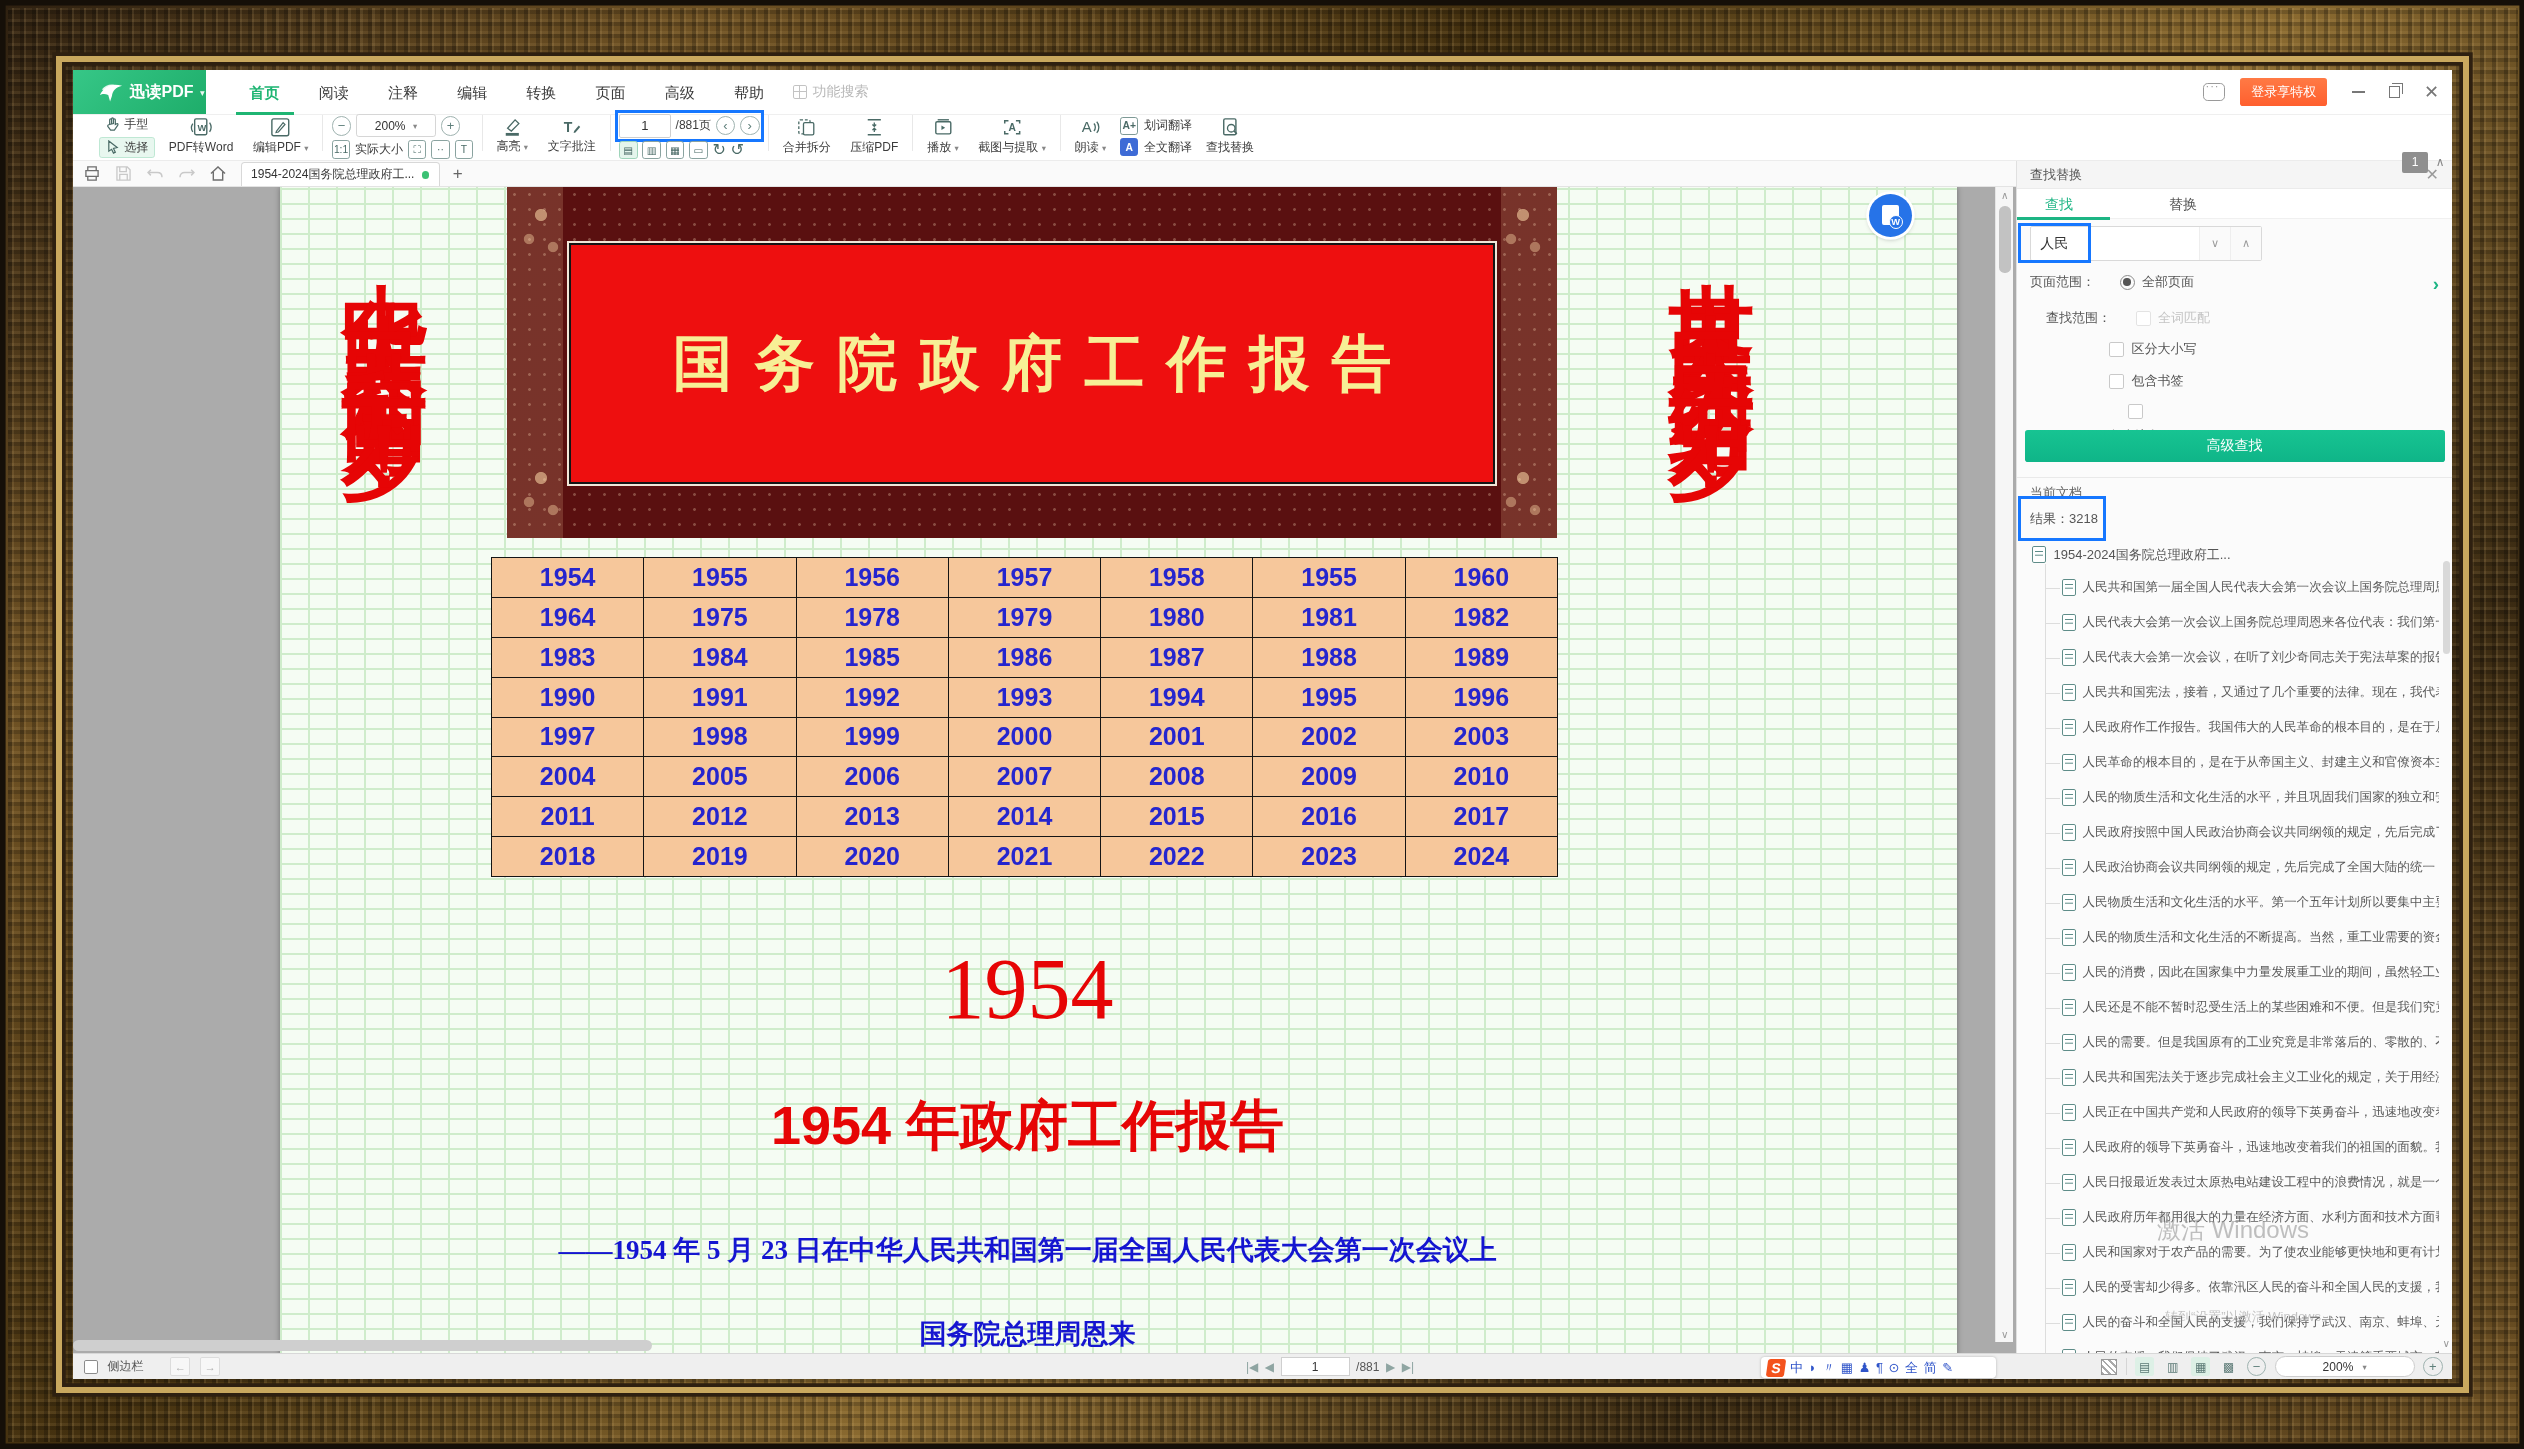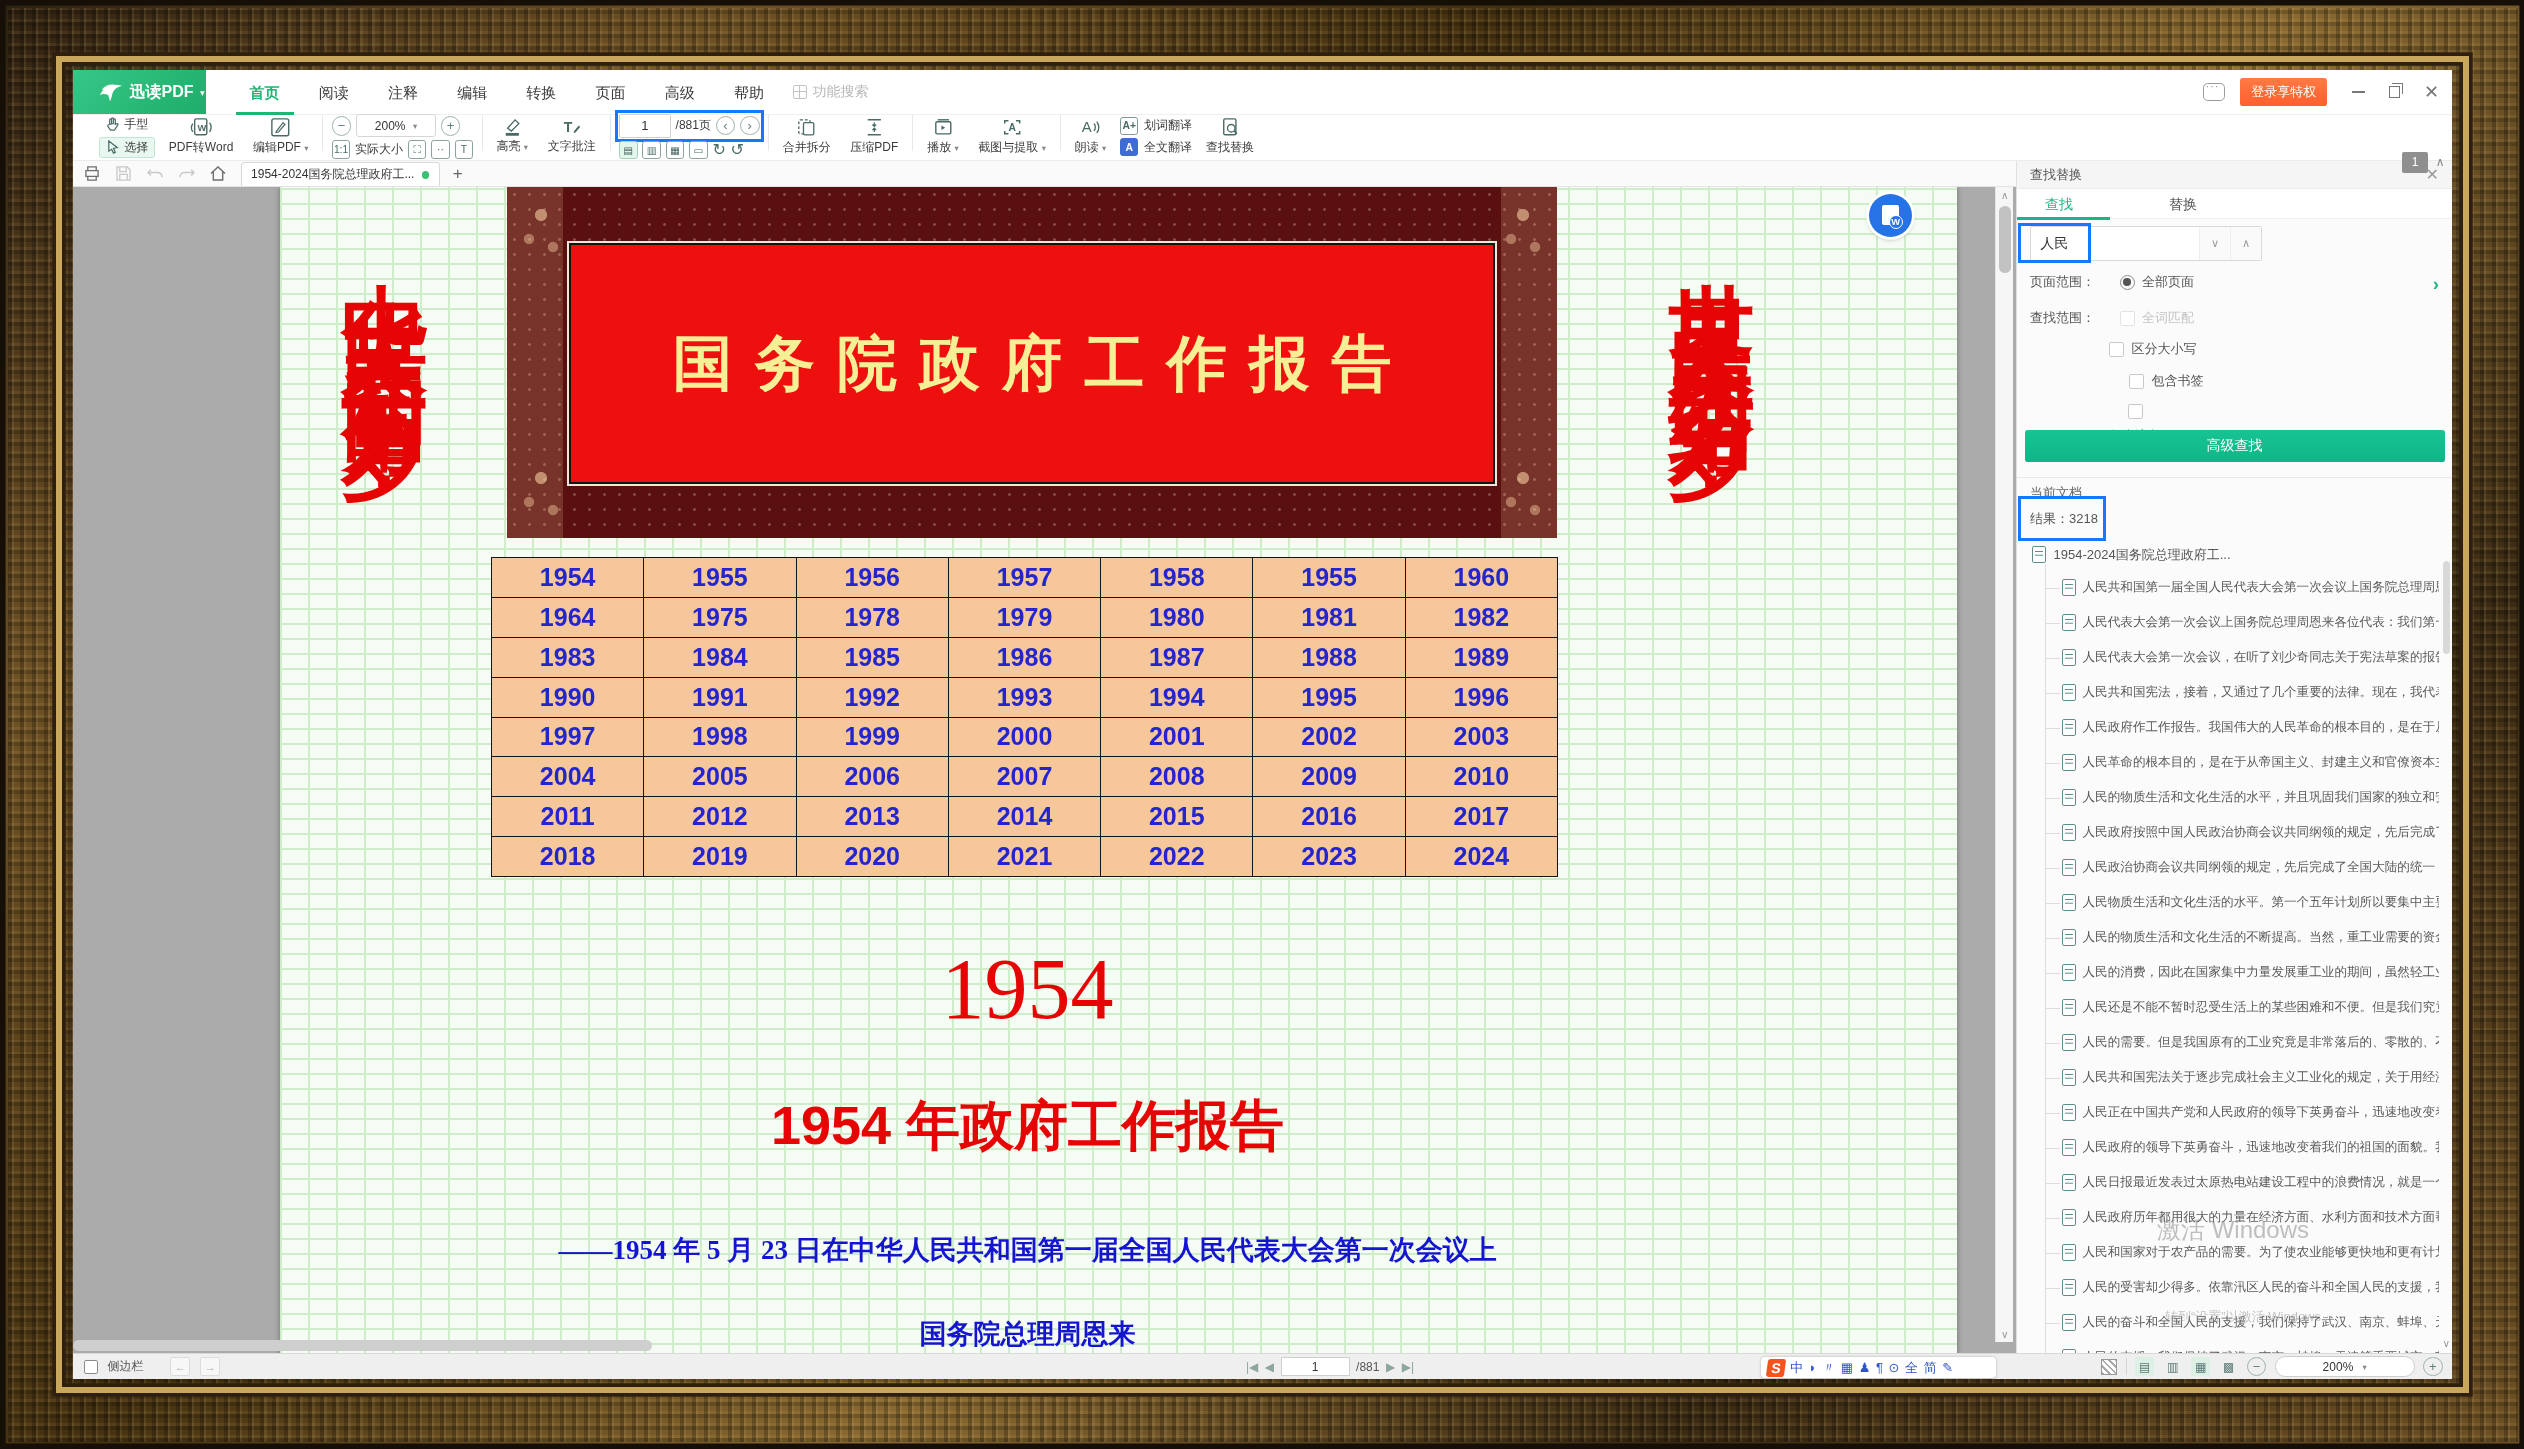--- a/index.html
+++ b/index.html
@@ -550,30 +550,30 @@
       </div>
       <div class="ann-box" style="left:0.9px;top:62px;width:73px;height:40px;"></div>
 
       <div class="p-row" style="top:112px;">
         <span>页面范围：</span>
         <span class="radio" style="margin-left:17px;"></span>
         <span>全部页面</span>
       </div>
       <span class="chev-right" style="top:114px;">›</span>
 
-      <div class="p-row" style="top:148px;">
+      <div class="p-row" style="top:148px;margin-left:16px;">
         <span>查找范围：</span>
         <span class="cbx dis" style="margin-left:17px;"></span>
         <span class="lbl-dis">全词匹配</span>
       </div>
       <div class="p-row" style="top:179px;left:92px;">
         <span class="cbx"></span>
         <span>区分大小写</span>
       </div>
-      <div class="p-row" style="top:211px;left:92px;margin-left:20px;">
+      <div class="p-row" style="top:211px;left:92px;">
         <span class="cbx"></span>
         <span>包含书签</span>
       </div>
       <div class="p-row" style="top:243px;left:92px;flex-direction:column;">
         <span class="cbx"></span>
         <span>包含注释</span>
       </div>
 
       <div class="adv-btn">高级查找</div>
       <div class="p-divider"></div>

